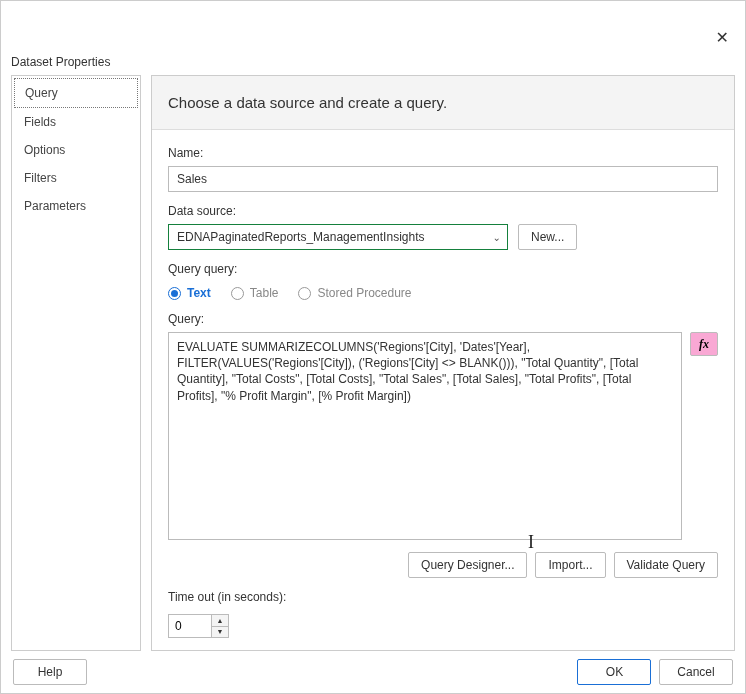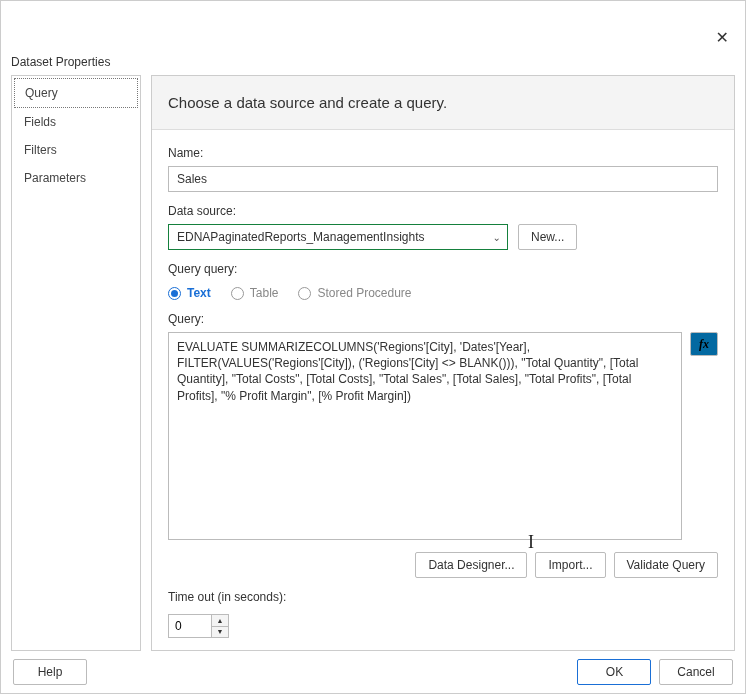--- a/index.html
+++ b/index.html
@@ -135,21 +135,21 @@
     padding:6px 16px 6px 8px;
     font-family: inherit;
     font-size:12px;
     color:#333;
     resize:none;
     overflow-y:scroll;
     line-height:1.35;
     white-space:pre-wrap;
   }
   .fx-btn {
-    width:28px; height:24px; border:1px solid #bbb; background:#0369a1;
+    width:28px; height:24px; border:1px solid #bbb; background:#f9a8d4;
     font-style:italic; font-weight:bold; font-size:12px; cursor:pointer;
     border-radius:2px;
     align-self:flex-start;
     font-family: Georgia, serif;
     padding:0;
   }
   .btnrow-right { display:flex; gap:8px; justify-content:flex-end; margin-top:6px;}
   .spinner-row { display:flex; align-items:center; gap:0; margin-top:4px;}
   .spinner-input {
     width:44px; border:1px solid #bbb; padding:4px 6px; font-size:12px;
@@ -192,20 +192,23 @@
 
   <div class="body">
     <div class="sidebar">
       <div class="side-item selected">
         <span>Query</span>
       </div>
       <div class="side-item">
         <span>Fields</span>
       </div>
       <div class="side-item">
+        <span>Options</span>
+      </div>
+      <div class="side-item">
         <span>Filters</span>
       </div>
       <div class="side-item">
         <span>Parameters</span>
       </div>
     </div>
 
     <div class="main">
       <div class="headerband">Choose a data source and create a query.</div>
 
@@ -241,21 +244,21 @@
         <div class="label">Query:</div>
         <div class="queryrow">
           <div class="querybox-wrap">
             <textarea class="querybox" style="">EVALUATE SUMMARIZECOLUMNS('Regions'[City], 'Dates'[Year], FILTER(VALUES('Regions'[City]), ('Regions'[City] &lt;&gt; BLANK())), "Total Quantity", [Total Quantity], "Total Costs", [Total Costs], "Total Sales", [Total Sales], "Total Profits", [Total Profits], "% Profit Margin", [% Profit Margin])</textarea>
             <span class="cursor-ibeam">I</span>
           </div>
           <button class="fx-btn"><span>fx</span></button>
         </div>
 
         <div class="btnrow-right">
-          <button class="btn">Data Designer...</button>
+          <button class="btn">Query Designer...</button>
           <button class="btn">Import...</button>
           <button class="btn">Validate Query</button>
         </div>
 
         <div class="label">Time out (in seconds):</div>
         <div class="spinner-row">
           <input class="spinner-input" value="0" style="">
           <div class="spinner-btns">
             <div class="spinbtn">▲</div>
             <div class="spinbtn">▼</div>

